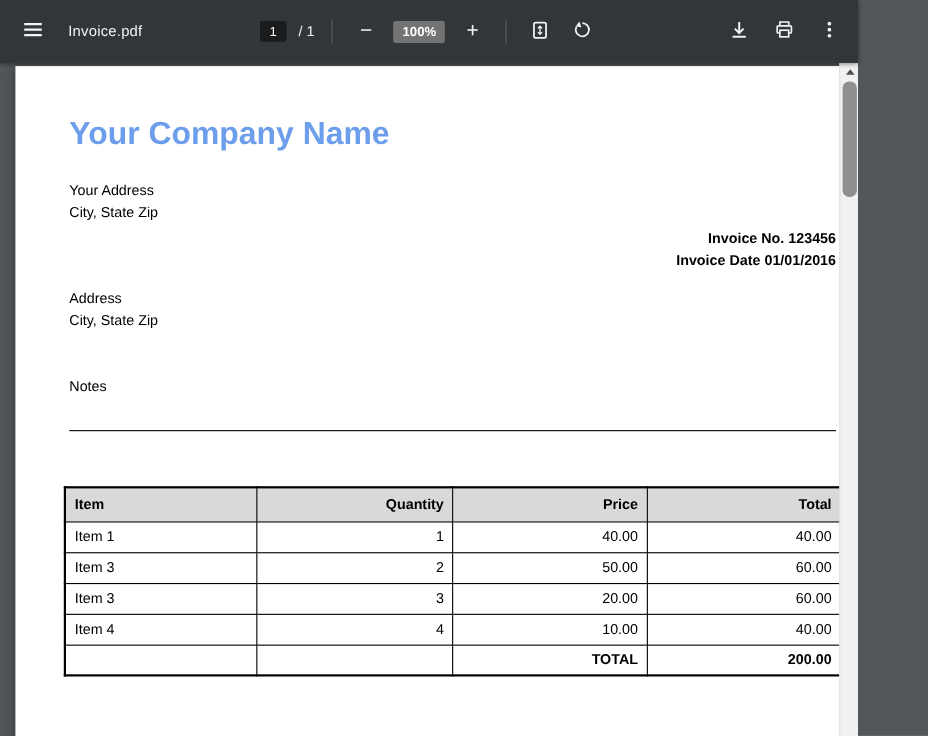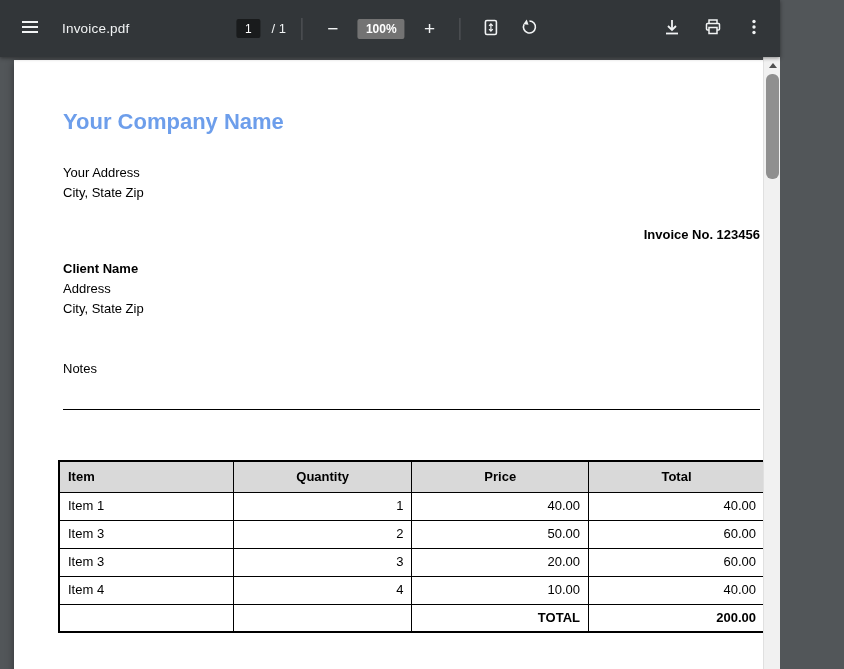--- a/index.html
+++ b/index.html
@@ -39,37 +39,37 @@
 
   
   .content { position:absolute; top:57px; left:0; right:0; bottom:0; background:#525659; overflow:hidden; }
 
   .page {
     position:absolute; left:14px; top:3px; width:794px; height:680px;
     background:#ffffff; box-shadow:0 2px 8px rgba(0,0,0,.4);
     color:#000;
   }
   .invoice { padding:45px 48px 0 49px; font-size:13px; line-height:20px; }
-  .company-name { color:#6d9eeb; font-size:22px; font-weight:bold; line-height:34px; margin-bottom:24px; }
-  .meta-block { text-align:right; font-weight:bold; margin-top:22px; }
+  .company-name { color:#6d9eeb; font-size:29px; font-weight:bold; line-height:34px; margin-bottom:24px; }
+  .meta-block { text-align:right; font-weight:bold; margin-top:4px; }
   .client-block { margin-top:14px; }
   .client-name { font-weight:bold; }
   .notes { margin-top:40px; }
   .rule { border:none; border-top:1px solid #000; margin-top:30px; }
 
   
   .invoice-table {
     border-collapse:collapse; table-layout:fixed;
     margin-top:50px; margin-left:-5px;
     width:calc(100% + 11px);
     font-size:13px;
     border:2px solid #000;
   }
   .invoice-table th, .invoice-table td { border:1px solid #000; padding:0 8px; }
-  .invoice-table th { background:#d9d9d9; font-weight:bold; height:31px; text-align:center; }
+  .invoice-table th { background:#d9d9d9; font-weight:bold; height:31px; text-align:right; }
   .invoice-table th.col-item { text-align:left; }
   .invoice-table td { height:28px; text-align:right; }
   .invoice-table td.cell-item { text-align:left; }
   .invoice-table .footer-cell { font-weight:bold; }
 
   
   .scrollbar { position:absolute; right:0; top:0; bottom:0; width:17px; background:#f1f1f1; border-left:1px solid #e0e0e0; }
   .sb-arrow-up {
     position:absolute; top:0; left:0; width:17px; height:17px; background:#f1f1f1;
     display:flex; align-items:center; justify-content:center; cursor:pointer;
@@ -160,24 +160,24 @@
 
     <div class="page">
       <div class="invoice">
 
         <div class="company-name">Your Company Name</div>
         <div>Your Address</div>
         <div>City, State Zip</div>
 
         <div class="meta-block">
           <div>Invoice No. 123456</div>
+          <div>Invoice Date 01/01/2016</div>
         </div>
 
         <div class="client-block">
-          <div class="client-name">Client Name</div>
           <div>Address</div>
           <div>City, State Zip</div>
         </div>
 
         <div class="notes">Notes</div>
         <hr class="rule">
 
         <table class="invoice-table">
           <colgroup>
             <col style="width:24.7%">

